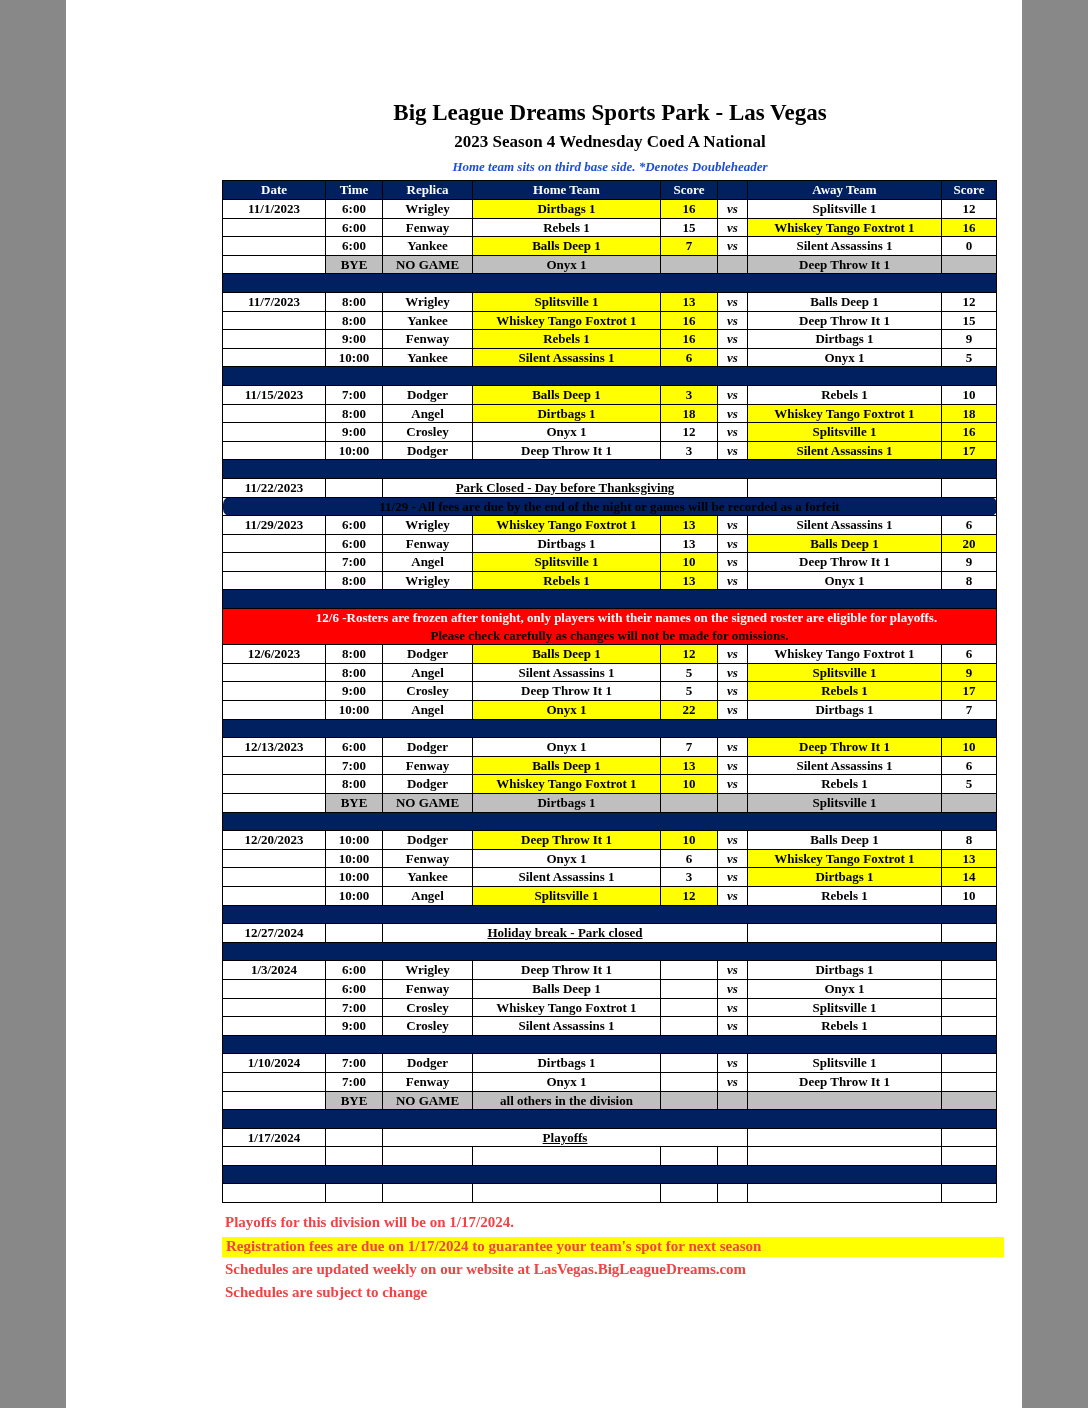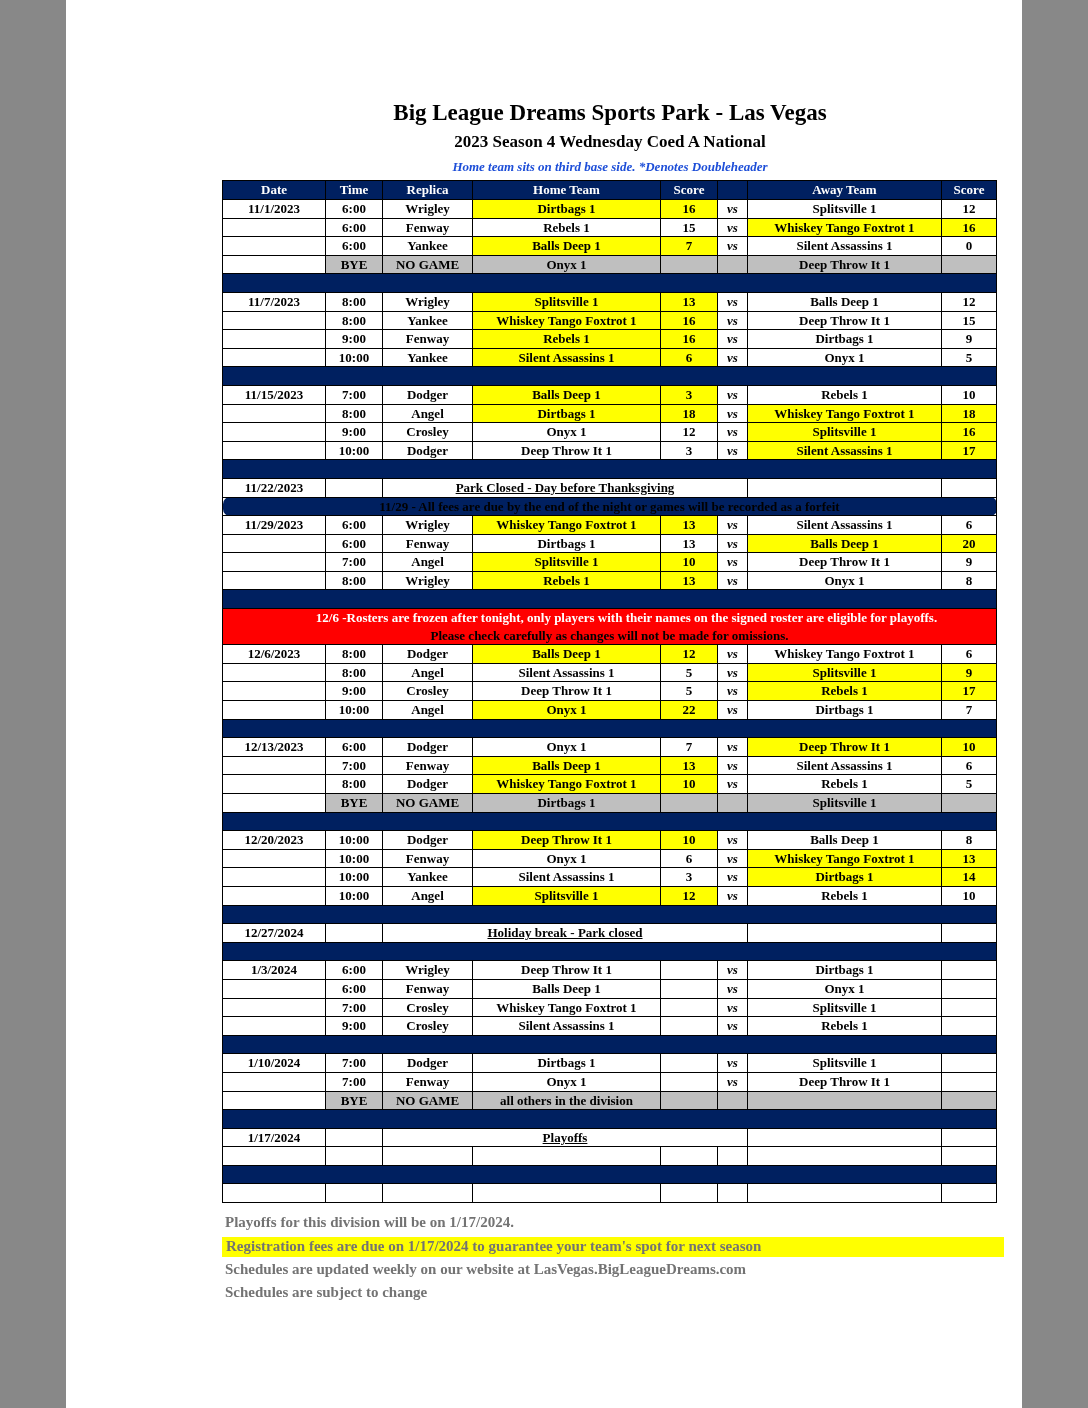--- a/index.html
+++ b/index.html
@@ -42,21 +42,21 @@
   td.gray { background: var(--gray, #BFBFBF); }
   td.navy { background: var(--navy, #002060); }
   td.navy-text { background: var(--navy, #002060); color: #fff; font-size: 12.5px; border-radius: 7px; }
   td.red { background: var(--red, #FF0000); height: auto; line-height: 18px; padding: 1px 0; }
   td.red .red-l1 { color: #ffffff; font-size: 13px; padding-left: 34px; }
   td.red .red-l2 { color: #000000; font-size: 13px; }
   td.vs { font-style: italic; font-size: 11px; }
   td.notice { text-decoration: underline; overflow: visible; border-radius: 6px; }
   .footer-line {
     position: absolute; left: 159px; font-size: 15px; font-weight: bold;
-    color: #737373; white-space: nowrap;
+    color: #ef4444; white-space: nowrap;
   }
   .footer-highlight {
     left: 156px; width: 770px; background: var(--yellow, #FFFF00);
     padding: 1px 8px 2px 4px;
   }
 </style>
 </head>
 <body>
 
 <div class="page">

